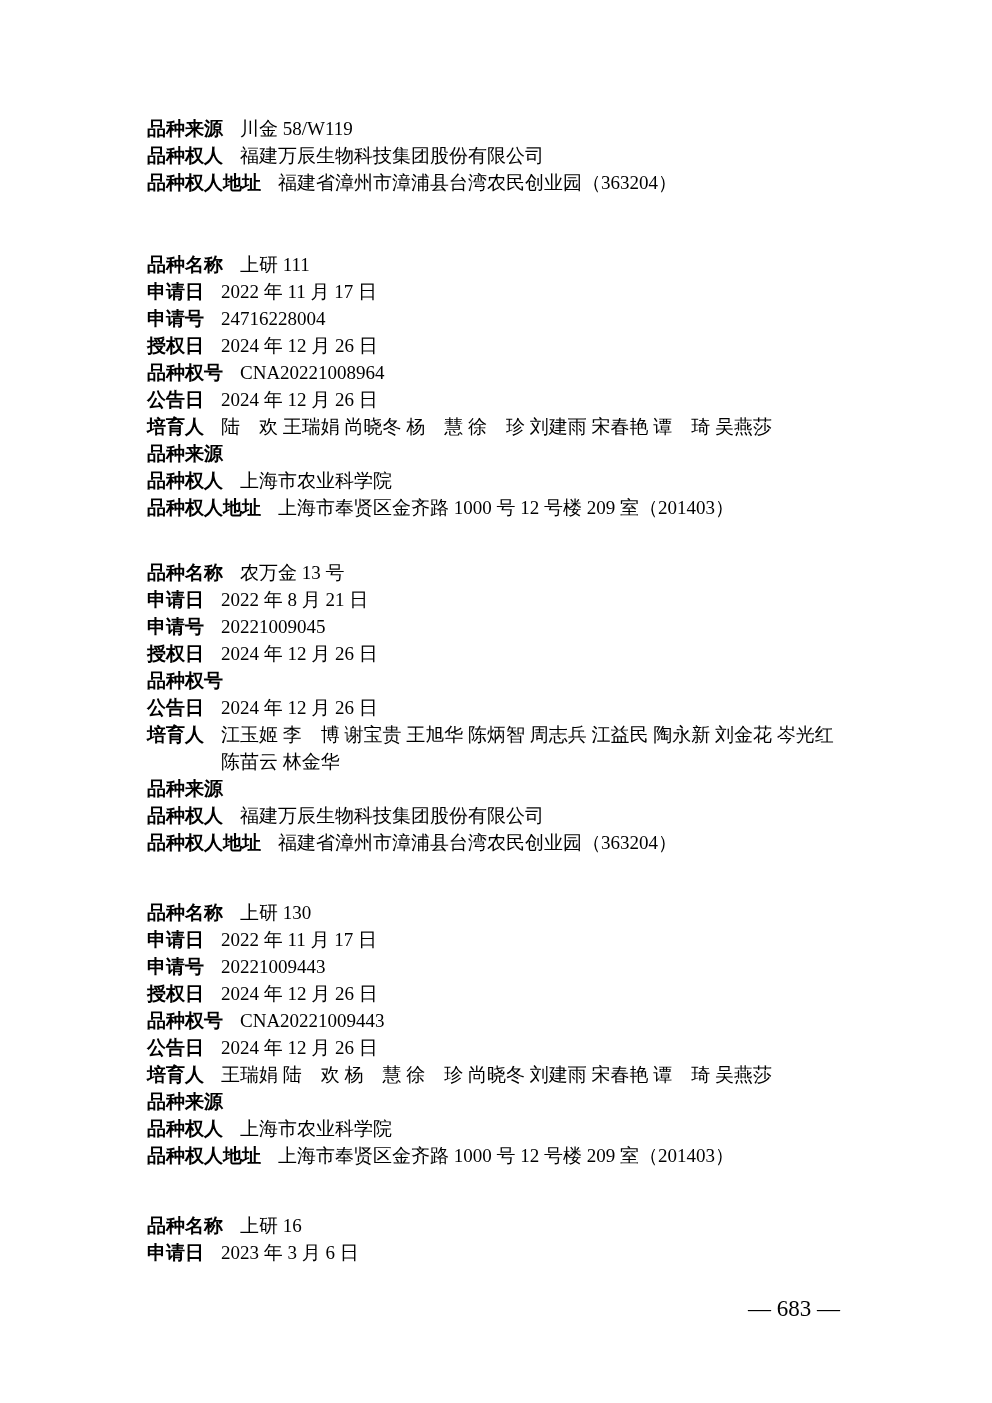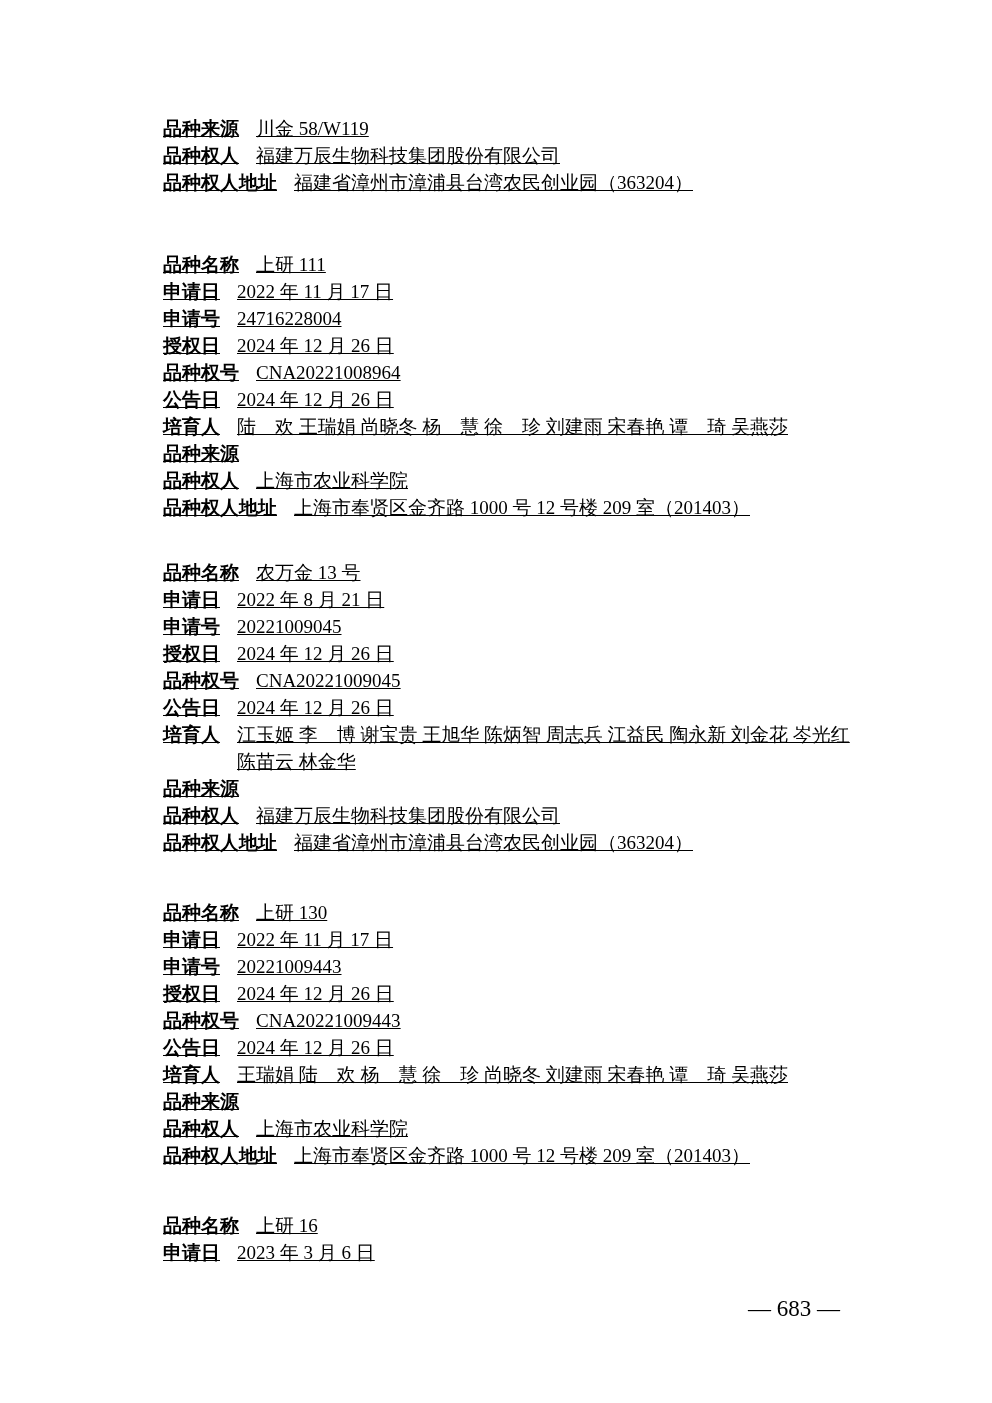--- a/index.html
+++ b/index.html
@@ -18,23 +18,22 @@
     font-size: 19px;
   }
   .records {
     position: absolute;
     left: 147px;
     top: 0;
     width: 742px;
   }
   .record {
     position: absolute;
-    left: 16px;
+    left: 0;
     width: 742px;
-    text-decoration: underline;
   }
   .record:nth-child(1) { top: 115px; }
   .record:nth-child(2) { top: 251px; }
   .record:nth-child(3) { top: 559px; }
   .record:nth-child(4) { top: 899px; }
   .record:nth-child(5) { top: 1212px; }
   .row {
     display: flex;
     align-items: flex-start;
     gap: 17px;
@@ -130,21 +129,20 @@
         <div class="row">
           <span class="label">申请号</span>
           <span class="value">20221009045</span>
         </div>
         <div class="row">
           <span class="label">授权日</span>
           <span class="value">2024 年 12 月 26 日</span>
         </div>
         <div class="row">
           <span class="label">品种权号</span>
-          <span class="value">CNA20221009045</span>
         </div>
         <div class="row">
           <span class="label">公告日</span>
           <span class="value">2024 年 12 月 26 日</span>
         </div>
         <div class="row">
           <span class="label">培育人</span>
           <span class="value">江玉姬 李　博 谢宝贵 王旭华 陈炳智 周志兵 江益民 陶永新 刘金花 岑光红
 陈苗云 林金华</span>
         </div>

